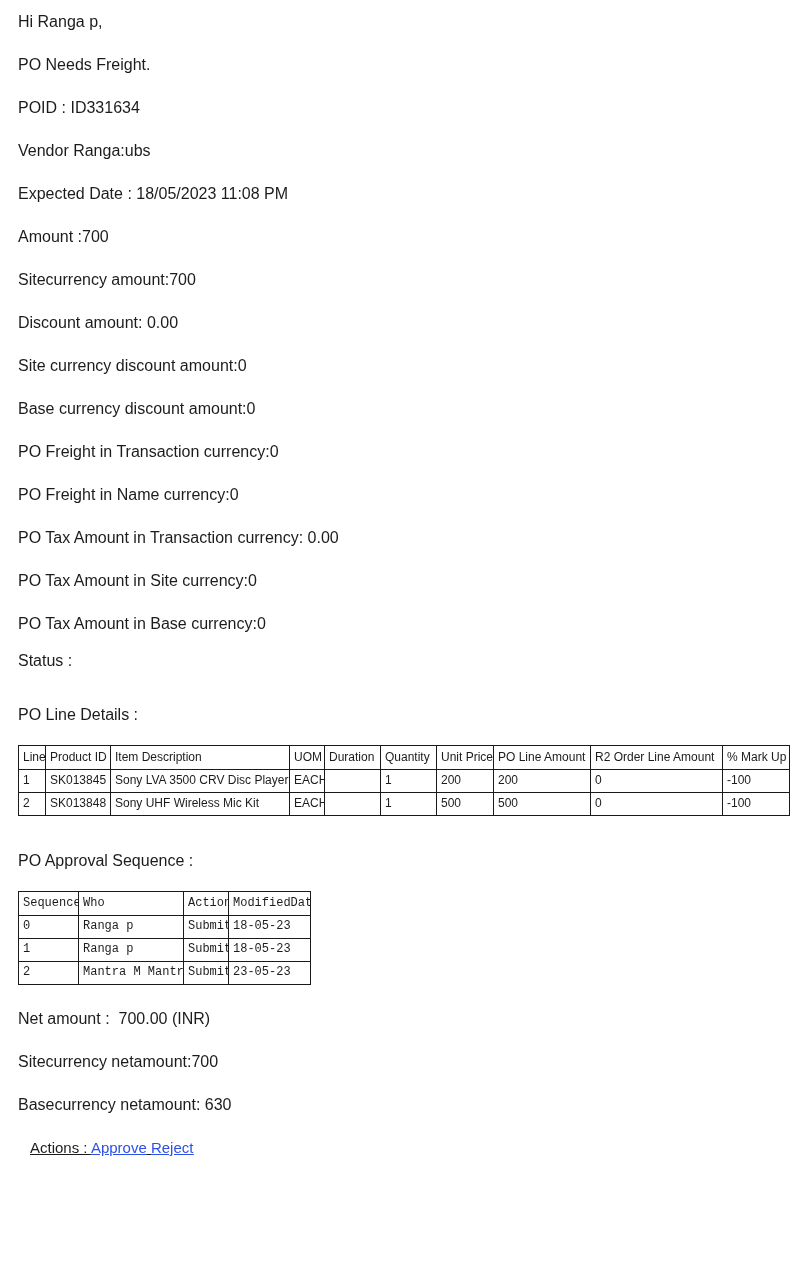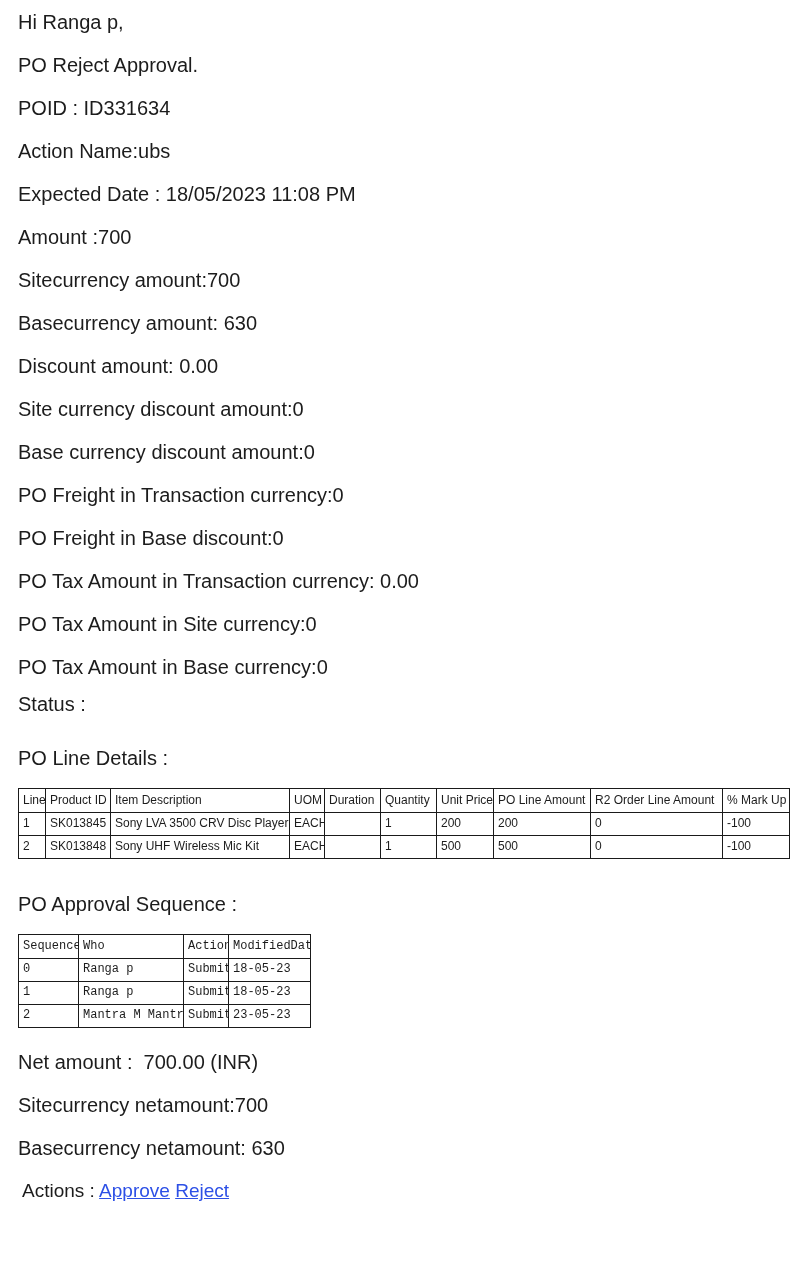--- a/index.html
+++ b/index.html
@@ -12,21 +12,21 @@
     height: 1280px;
     font-family: "Liberation Sans", sans-serif;
     color: #1c1c1c;
     overflow: hidden;
   }
   .page {
     padding: 13px 10px 0 18px;
   }
   p.line {
     margin: 0 0 25px 0;
-    font-size: 20px;
+    font-size: 16px;
     line-height: 18px;
     white-space: pre-wrap;
   }
   p.line.tight-after { margin-bottom: 19px; }
   p.line.table-title { margin-bottom: 21px; margin-top: 36px; }
 
   table.grid {
     border-collapse: collapse;
     table-layout: fixed;
     font-size: 12px;
@@ -41,49 +41,49 @@
     white-space: nowrap;
     overflow: hidden;
     line-height: 15px;
   }
   table.grid th { padding-top: 4px; }
 
   #po-lines-table { width: 771px; margin: 0 0 26px 0; }
   #po-approval-table { width: 292px; margin: 0 0 25px 0; font-family: Liberation Mono, monospace; }
 
   p.actions-line {
-    margin: 4px;
-    font-size: 19px;
+    margin: 12px;
+    font-size: 15px;
     line-height: 18px;
     white-space: pre-wrap;
+    text-decoration: underline;
   }
   a.action-link {
     color: #2d50e6;
     text-decoration: underline;
     cursor: pointer;
   }
 </style>
 </head>
 <body>
 
 <div class="page">
 
   <p class="line">Hi Ranga p,</p>
-  <p class="line">PO Reject Approval.</p>
+  <p class="line">PO Needs Freight.</p>
   <p class="line">POID : ID331634</p>
-  <p class="line">Action Name:ubs</p>
+  <p class="line">Vendor Ranga:ubs</p>
   <p class="line">Expected Date : 18/05/2023 11:08 PM</p>
   <p class="line">Amount :700</p>
   <p class="line">Sitecurrency amount:700</p>
-  <p class="line">Basecurrency amount: 630</p>
   <p class="line">Discount amount: 0.00</p>
   <p class="line">Site currency discount amount:0</p>
   <p class="line">Base currency discount amount:0</p>
   <p class="line">PO Freight in Transaction currency:0</p>
-  <p class="line">PO Freight in Base discount:0</p>
+  <p class="line">PO Freight in Name currency:0</p>
   <p class="line">PO Tax Amount in Transaction currency: 0.00</p>
   <p class="line">PO Tax Amount in Site currency:0</p>
   <p class="line tight-after">PO Tax Amount in Base currency:0</p>
   <p class="line">Status :</p>
 
   <p class="line table-title">PO Line Details :</p>
 
   <table class="grid" id="po-lines-table">
     <colgroup>
       <col style="width:27px">

